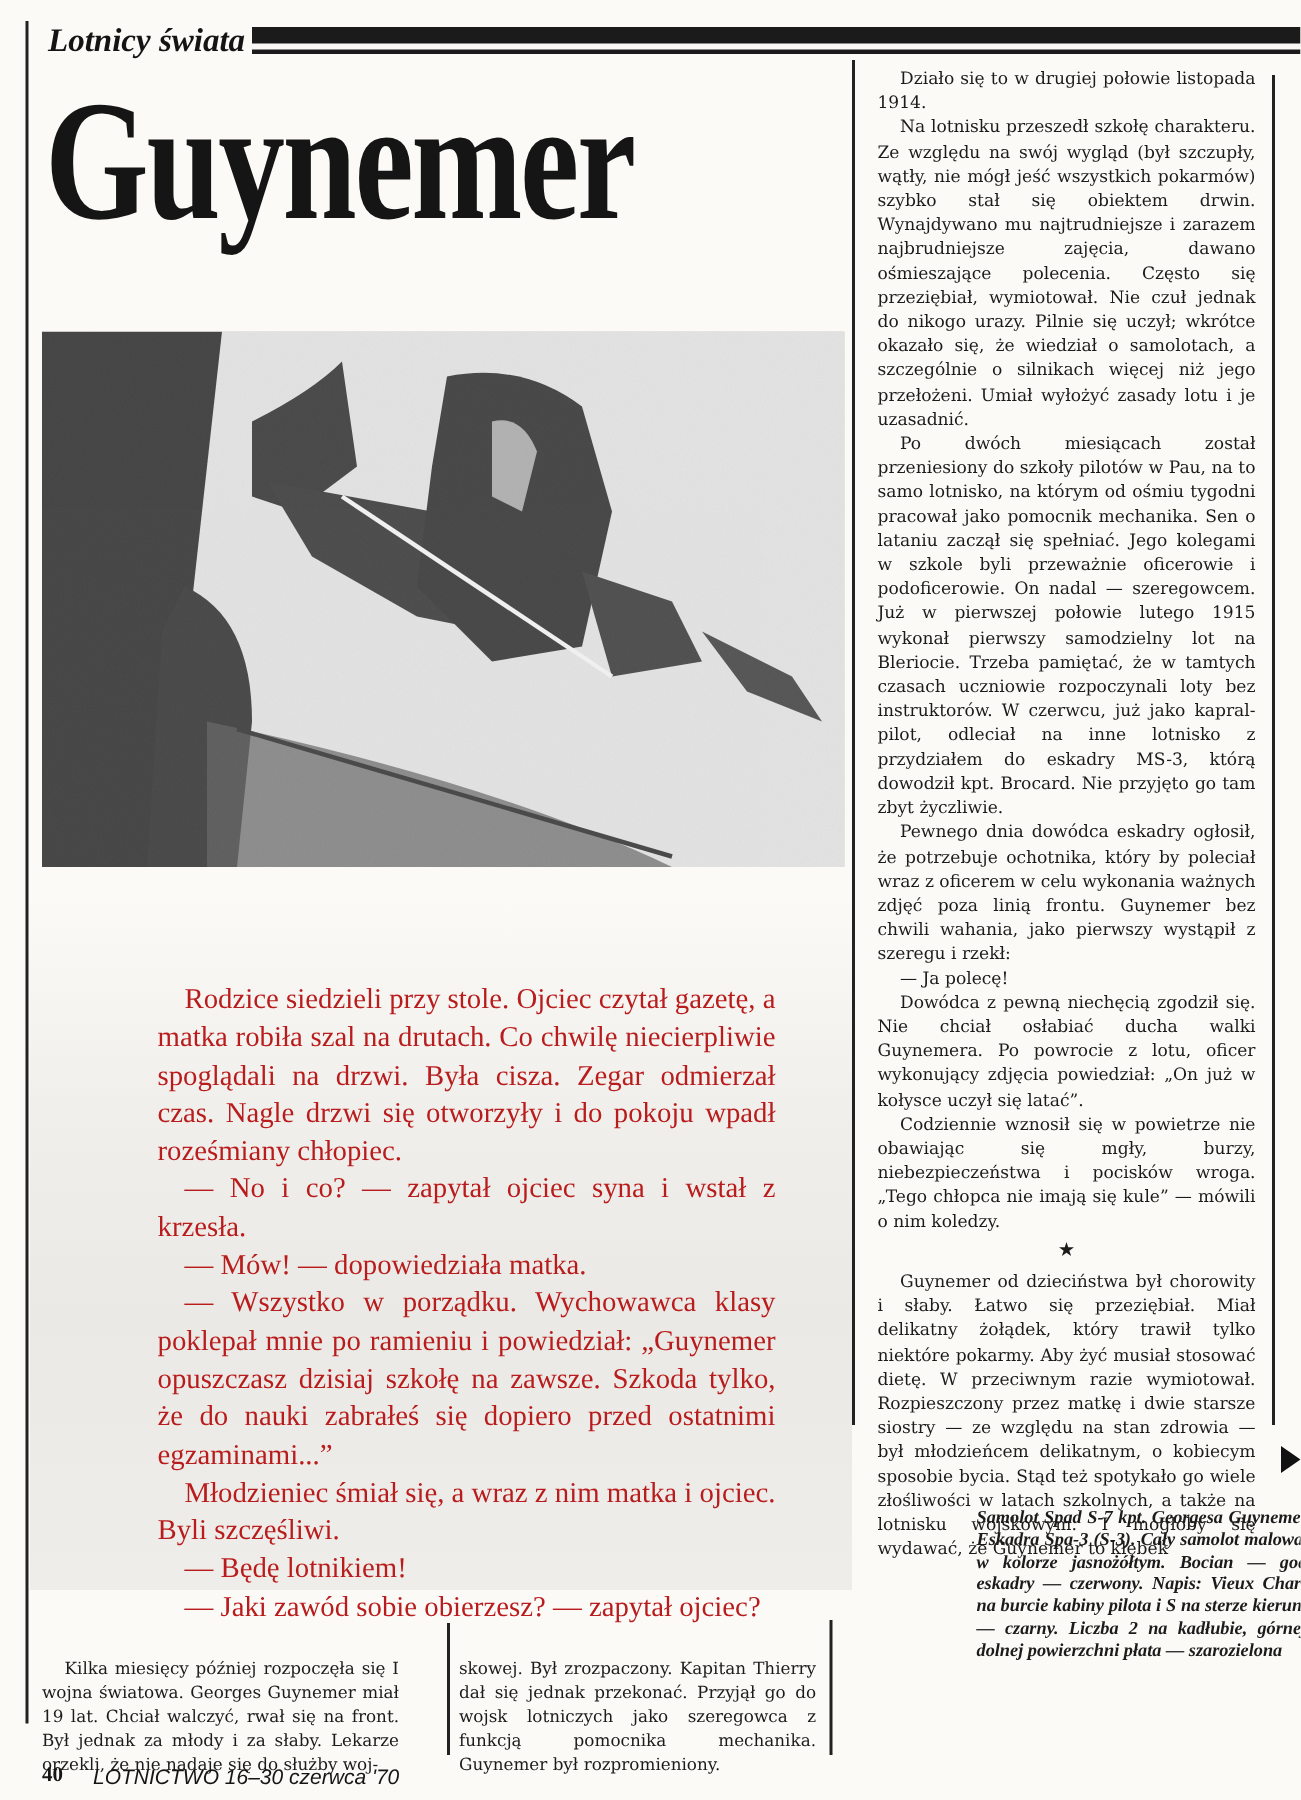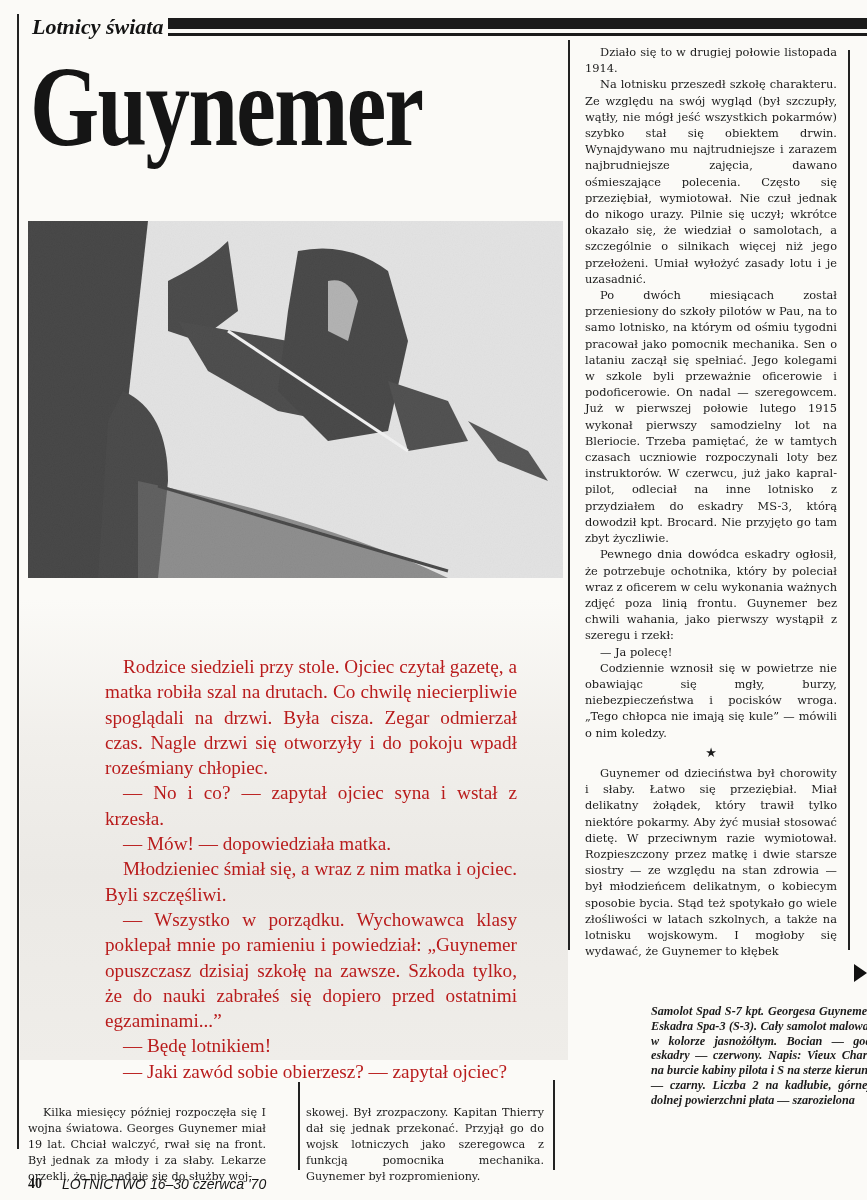--- a/index.html
+++ b/index.html
@@ -121,32 +121,33 @@
 
 <div class="abs rcol-border-left"></div>
 <div class="abs rcol-border-right"></div>
 
 <div class="abs rcol">
   <p>Działo się to w drugiej połowie listopada 1914.</p>
   <p>Na lotnisku przeszedł szkołę charakteru. Ze względu na swój wygląd (był szczupły, wątły, nie mógł jeść wszystkich pokarmów) szybko stał się obiektem drwin. Wynajdywano mu najtrudniejsze i zarazem najbrudniejsze zajęcia, dawano ośmieszające polecenia. Często się przeziębiał, wymiotował. Nie czuł jednak do nikogo urazy. Pilnie się uczył; wkrótce okazało się, że wiedział o samolotach, a szczególnie o silnikach więcej niż jego przełożeni. Umiał wyłożyć zasady lotu i je uzasadnić.</p>
   <p>Po dwóch miesiącach został przeniesiony do szkoły pilotów w Pau, na to samo lotnisko, na którym od ośmiu tygodni pracował jako pomocnik mechanika. Sen o lataniu zaczął się spełniać. Jego kolegami w szkole byli przeważnie oficerowie i podoficerowie. On nadal — szeregowcem. Już w pierwszej połowie lutego 1915 wykonał pierwszy samodzielny lot na Bleriocie. Trzeba pamiętać, że w tamtych czasach uczniowie rozpoczynali loty bez instruktorów. W czerwcu, już jako kapral-pilot, odleciał na inne lotnisko z przydziałem do eskadry MS-3, którą dowodził kpt. Brocard. Nie przyjęto go tam zbyt życzliwie.</p>
   <p>Pewnego dnia dowódca eskadry ogłosił, że potrzebuje ochotnika, który by poleciał wraz z oficerem w celu wykonania ważnych zdjęć poza linią frontu. Guynemer bez chwili wahania, jako pierwszy wystąpił z szeregu i rzekł:</p>
   <p>— Ja polecę!</p>
+  <p>Dowódca z pewną niechęcią zgodził się. Nie chciał osłabiać ducha walki Guynemera. Po powrocie z lotu, oficer wykonujący zdjęcia powiedział: „On już w kołysce uczył się latać”.</p>
   <p>Codziennie wznosił się w powietrze nie obawiając się mgły, burzy, niebezpieczeństwa i pocisków wroga. „Tego chłopca nie imają się kule” — mówili o nim koledzy.</p>
   <p class="star">★</p>
   <p>Guynemer od dzieciństwa był chorowity i słaby. Łatwo się przeziębiał. Miał delikatny żołądek, który trawił tylko niektóre pokarmy. Aby żyć musiał stosować dietę. W przeciwnym razie wymiotował. Rozpieszczony przez matkę i dwie starsze siostry — ze względu na stan zdrowia — był młodzieńcem delikatnym, o kobiecym sposobie bycia. Stąd też spotykało go wiele złośliwości w latach szkolnych, a także na lotnisku wojskowym. I mogłoby się wydawać, że Guynemer to kłębek</p>
 </div>
 
 <div class="abs story-bg"></div>
 <div class="abs story">
   <p>Rodzice siedzieli przy stole. Ojciec czytał gazetę, a matka robiła szal na drutach. Co chwilę niecierpliwie spoglądali na drzwi. Była cisza. Zegar odmierzał czas. Nagle drzwi się otworzyły i do pokoju wpadł roześmiany chłopiec.</p>
   <p>— No i co? — zapytał ojciec syna i wstał z krzesła.</p>
   <p>— Mów! — dopowiedziała matka.</p>
+  <p>— Wszystko w porządku. Wychowawca klasy poklepał mnie po ramieniu i powiedział: „Guynemer opuszczasz dzisiaj szkołę na zawsze. Szkoda tylko, że do nauki zabrałeś się dopiero przed ostatnimi egzaminami...”</p>
   <p>Młodzieniec śmiał się, a wraz z nim matka i ojciec. Byli szczęśliwi.</p>
-  <p>— Wszystko w porządku. Wychowawca klasy poklepał mnie po ramieniu i powiedział: „Guynemer opuszczasz dzisiaj szkołę na zawsze. Szkoda tylko, że do nauki zabrałeś się dopiero przed ostatnimi egzaminami...”</p>
   <p>— Będę lotnikiem!</p>
   <p>— Jaki zawód sobie obierzesz? — zapytał ojciec?</p>
 </div>
 
 <div class="abs bdiv1"></div>
 <div class="abs bdiv3"></div>
 <div class="abs bcol bcol1">
   <p>Kilka miesięcy później rozpoczęła się I wojna światowa. Georges Guynemer miał 19 lat. Chciał walczyć, rwał się na front. Był jednak za młody i za słaby. Lekarze orzekli, że nie nadaje się do służby woj-</p>
 </div>
 <div class="abs bcol bcol2">

